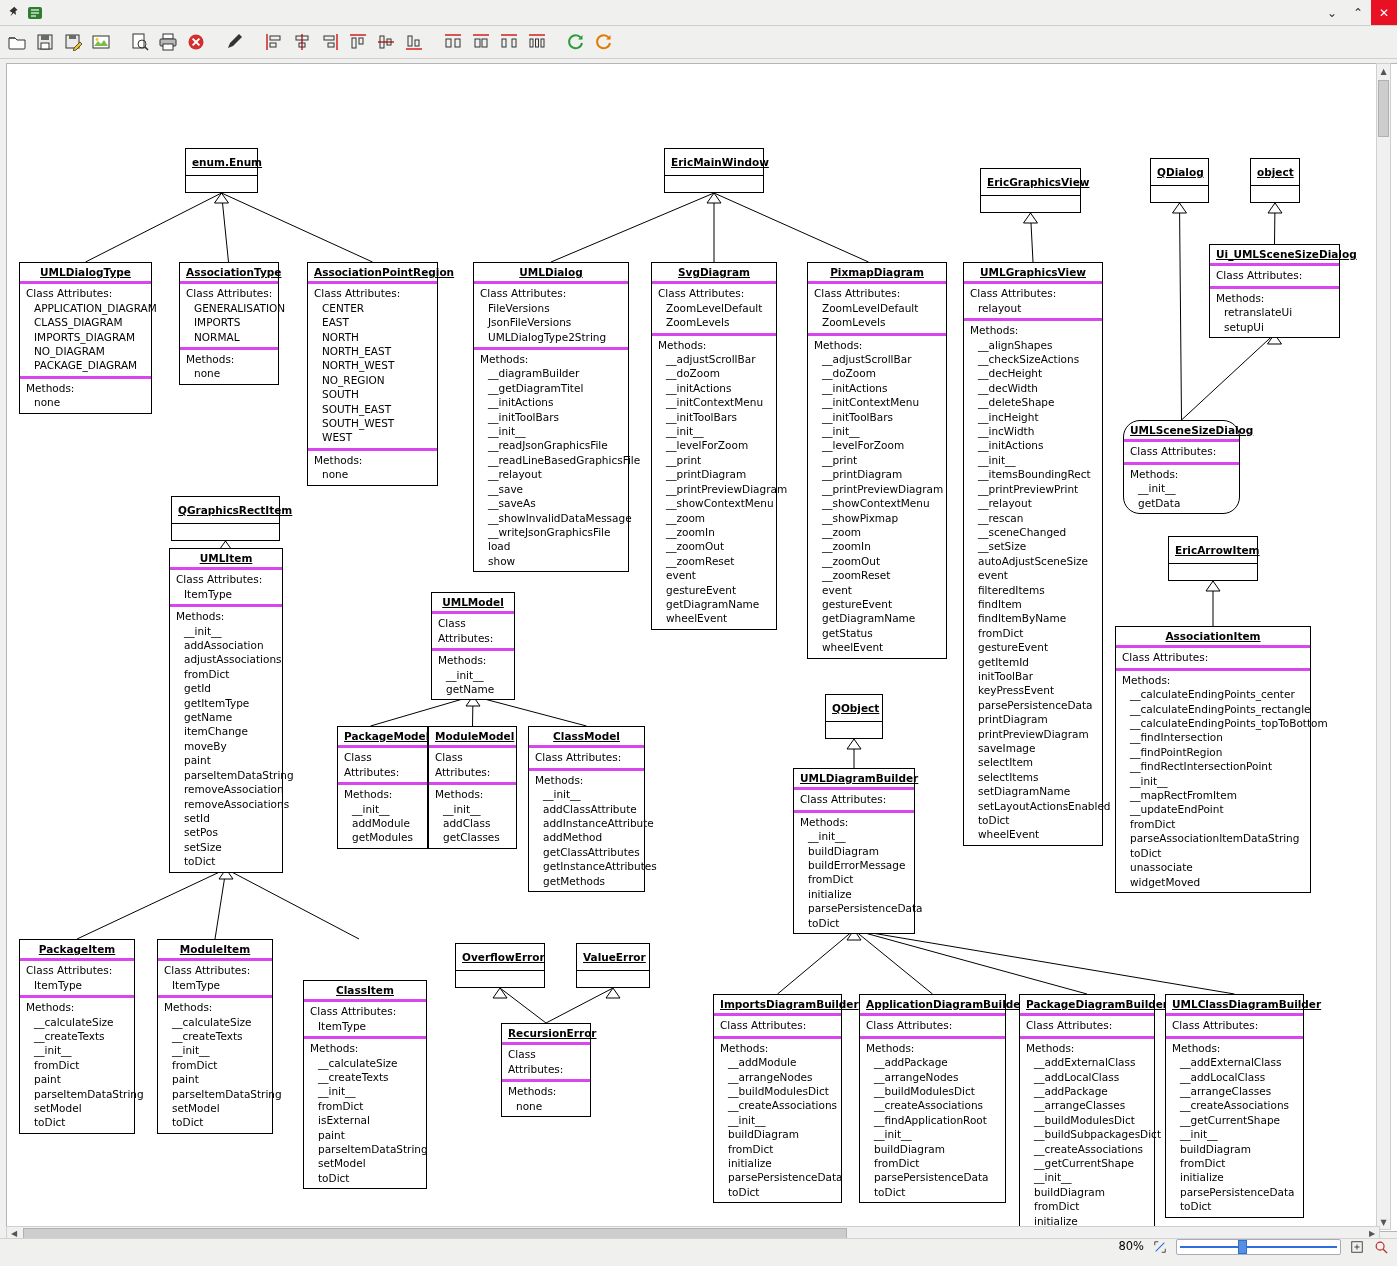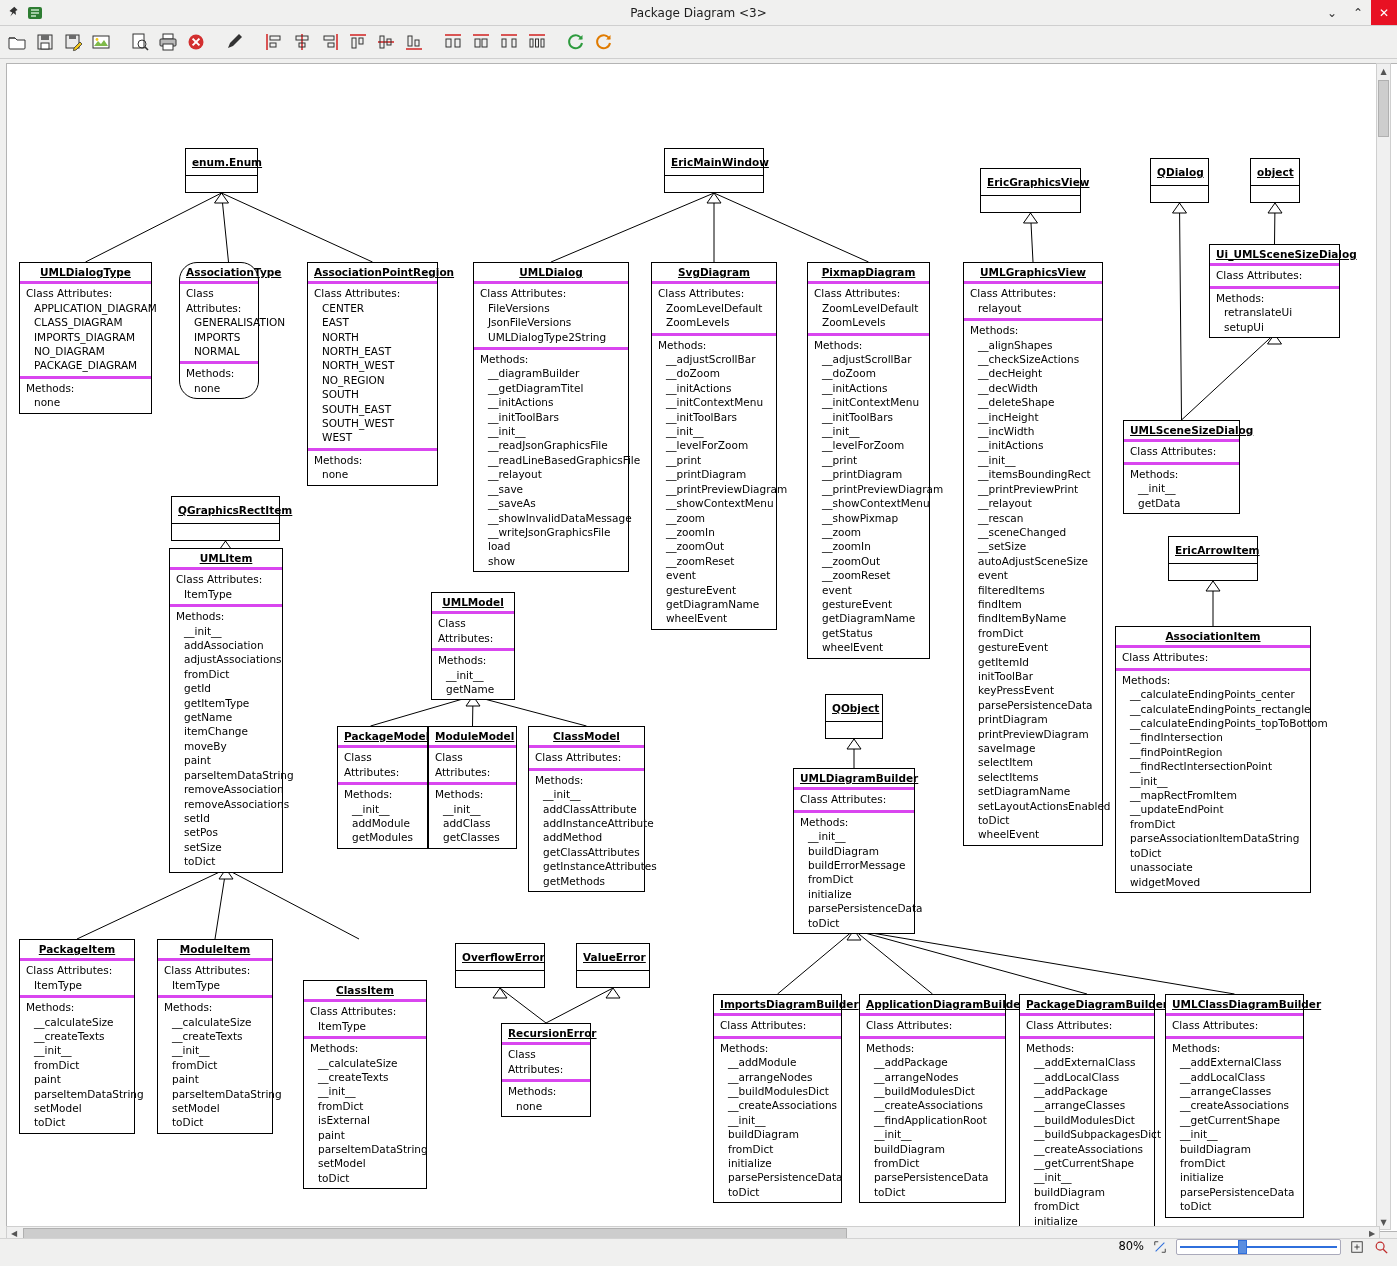--- a/index.html
+++ b/index.html
@@ -92,21 +92,20 @@
           <path d="M9 1 L13 5 L10.5 6 L11 11 L8 8.5 L4 13 L6.5 8 L3 6 Z" fill="#333"></path>
         </svg>
     </div>
     <div class="tb-icon">
       <svg width="16" height="16" viewBox="0 0 16 16">
           <rect x="1" y="2" width="14" height="12" rx="2" fill="#2e7d32"></rect>
           <path d="M4 8 h8 M4 5 h8 M4 11 h5" stroke="#c8e6c9" stroke-width="1.4"></path>
         </svg>
     </div>
   </div>
-  <div class="tb-title">Package Diagram &lt;3&gt;</div>
   <div class="tb-right">
     <div class="tb-btn">⌄</div>
     <div class="tb-btn">⌃</div>
     <div class="tb-btn close">✕</div>
   </div>
 </div>
 
 <div class="toolbar">
   <div class="tool">
     <svg width="20" height="20" viewBox="0 0 20 20">
@@ -334,21 +333,21 @@
               <li>PACKAGE_DIAGRAM</li>
             </ul>
           </div>
           <div class="sec">
             <div class="hdr">Methods:</div>
             <ul>
               <li>none</li>
             </ul>
           </div>
         </div>
-        <div class="node" style="left: 172px; top: 198px; width: 80px; border-radius: 18px;">
+        <div class="node" style="left: 172px; top: 198px; width: 100px;">
           <div class="nm">AssociationType</div>
           <div class="sec">
             <div class="hdr">Class Attributes:</div>
             <ul>
               <li>GENERALISATION</li>
               <li>IMPORTS</li>
               <li>NORMAL</li>
             </ul>
           </div>
           <div class="sec">
@@ -439,21 +438,21 @@
               <li>__zoomIn</li>
               <li>__zoomOut</li>
               <li>__zoomReset</li>
               <li>event</li>
               <li>gestureEvent</li>
               <li>getDiagramName</li>
               <li>wheelEvent</li>
             </ul>
           </div>
         </div>
-        <div class="node" style="left: 800px; top: 198px; width: 123px;">
+        <div class="node" style="left: 800px; top: 198px; width: 140px;">
           <div class="nm">PixmapDiagram</div>
           <div class="sec">
             <div class="hdr">Class Attributes:</div>
             <ul>
               <li>ZoomLevelDefault</li>
               <li>ZoomLevels</li>
             </ul>
           </div>
           <div class="sec">
             <div class="hdr">Methods:</div>
@@ -538,21 +537,21 @@
             <ul></ul>
           </div>
           <div class="sec">
             <div class="hdr">Methods:</div>
             <ul>
               <li>retranslateUi</li>
               <li>setupUi</li>
             </ul>
           </div>
         </div>
-        <div class="node" style="left: 1116px; top: 356px; width: 117px;">
+        <div class="node" style="left: 1116px; top: 356px; width: 117px; border-radius: 17px;">
           <div class="nm">UMLSceneSizeDialog</div>
           <div class="sec">
             <div class="hdr">Class Attributes:</div>
             <ul></ul>
           </div>
           <div class="sec">
             <div class="hdr">Methods:</div>
             <ul>
               <li>__init__</li>
               <li>getData</li>

